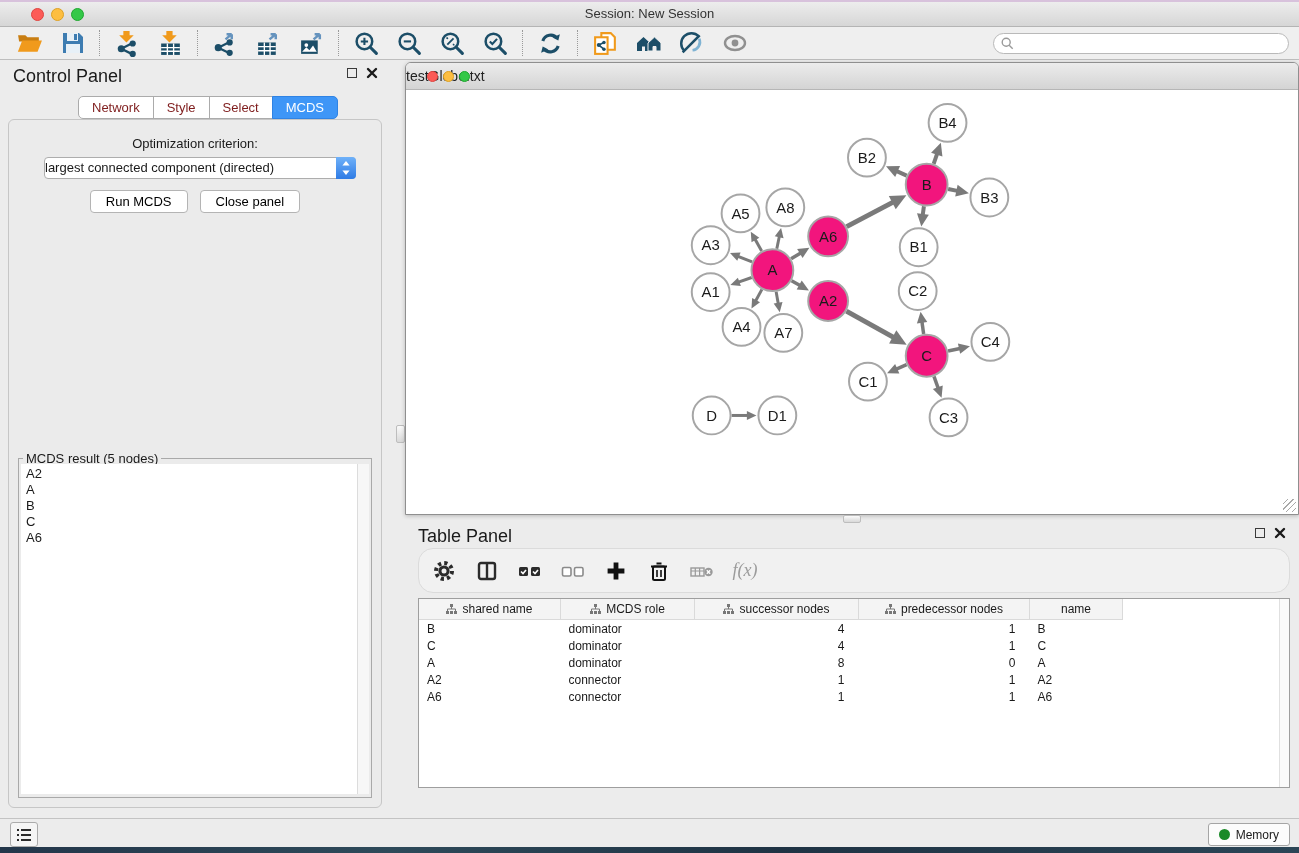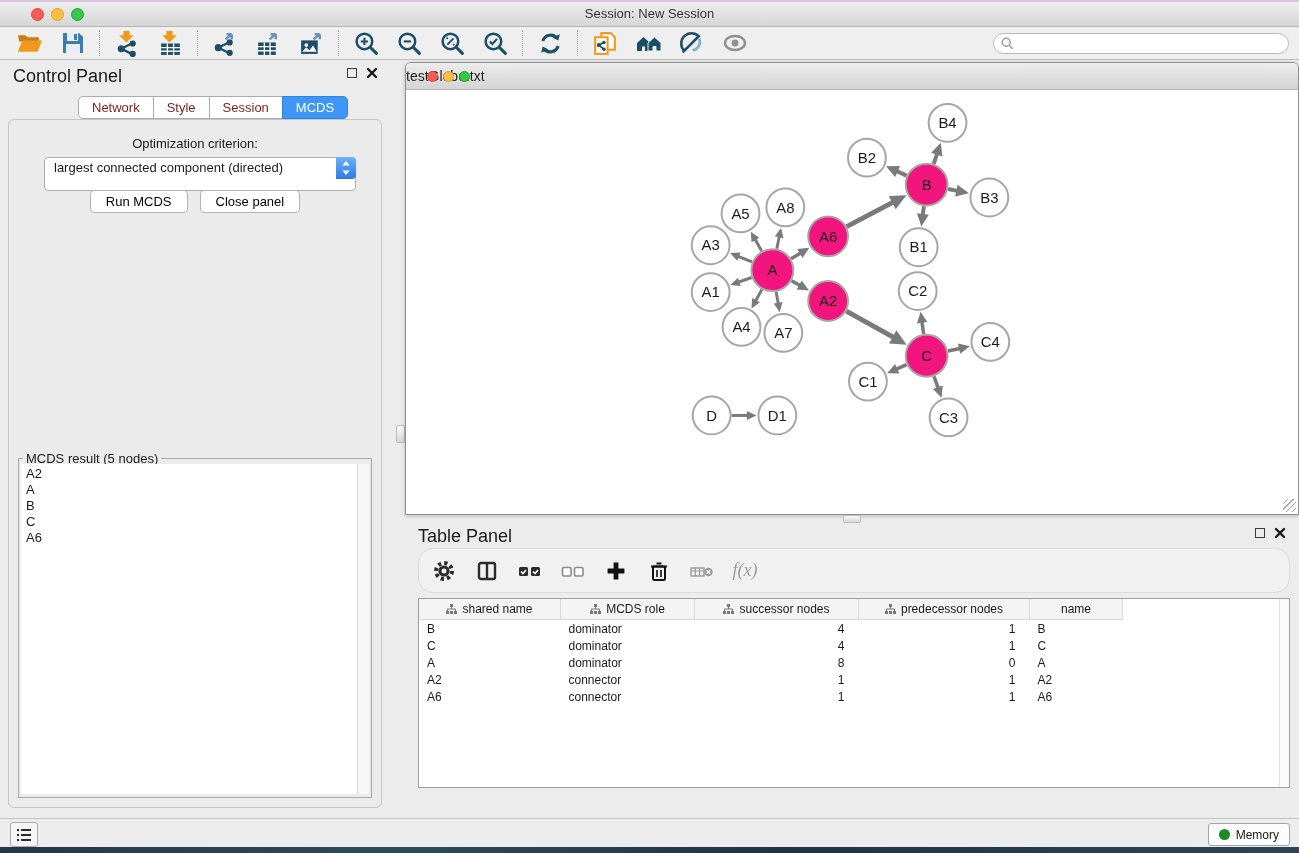--- a/index.html
+++ b/index.html
@@ -35,23 +35,23 @@
   .cp-float{right:33px;} .cp-close{right:12px;}
   .cp-tabs{position:absolute;left:78px;top:36px;display:flex;}
   .seg{font-size:13px;padding:2px 13px;background:#fff;border:1px solid #ABABAB;margin-left:-1px;
        height:17px;line-height:17px;color:#7f1d1d;}
   .seg-first{border-radius:5px 0 0 5px;margin-left:0;}
   .seg-last{border-radius:0 5px 5px 0;}
   .seg-active{background:#3E96F7;border-color:#2F83E4;color:#fff;}
   .cp-content{position:absolute;left:8px;right:8px;top:59px;bottom:10px;
        border:1px solid #C6C6C6;border-radius:6px;background:#EBEBEB;}
   .opt-label{text-align:center;margin-top:16px;font-size:13px;}
-  .combobox{position:absolute;left:35px;top:37px;width:312px;height:34px;background:#fff;
+  .combobox{position:absolute;left:35px;top:37px;width:312px;height:22px;background:#fff;
        border:1px solid #ADADAD;border-radius:4px;font-size:13px;line-height:20px;
-       padding-left:9px;box-sizing:border-box;}
+       box-sizing:border-box;}
   .combo-stepper{position:absolute;right:-1px;top:-1px;width:20px;height:22px;border-radius:0 4px 4px 0;
        background:linear-gradient(#6FB1F9,#2E7BE5);display:flex;align-items:center;justify-content:center;}
   .btn-row{position:absolute;top:70px;left:0;right:0;display:flex;justify-content:center;gap:12px;}
   .mac-btn{background:#FFF;border:1px solid #B4B4B4;border-radius:4px;font-size:13px;
        padding:2px 15px;height:23px;box-sizing:border-box;font-family:inherit;}
   .result-box{position:absolute;left:9px;right:9px;top:338px;bottom:9px;border:1px solid #A9A9A9;}
   .result-legend{position:absolute;top:-8px;left:4px;background:#EBEBEB;padding:0 3px;font-size:13px;}
   .result-list{position:absolute;left:2px;top:5px;bottom:3px;right:13px;background:#fff;
        font-size:13px;padding:2px 5px;overflow:hidden;}
   .result-item{line-height:16px;}
@@ -255,21 +255,21 @@
   <div class="panel-header">
     <span class="ph-title">Control Panel</span>
     <span class="ph-float cp-float"></span>
     <svg class="ph-close cp-close" viewBox="0 0 12 12">
       <path d="M2 2l8 8M10 2l-8 8" stroke="#1a1a1a" stroke-width="2.4" stroke-linecap="round"></path>
     </svg>
   </div>
   <div class="cp-tabs" id="cp-tabs">
       <div class="seg seg-first">Network</div>
       <div class="seg">Style</div>
-      <div class="seg">Session</div>
+      <div class="seg">Select</div>
       <div class="seg seg-active seg-last">MCDS</div>
     </div>
   <div class="cp-content">
     <div class="opt-label">Optimization criterion:</div>
     <div class="combobox">
       <span>largest connected component (directed)</span>
       <span class="combo-stepper">
         <svg width="12" height="16" viewBox="0 0 12 16">
             <path d="M6 1l3.6 4.6H2.4z" fill="#fff"></path>
             <path d="M6 15l-3.6-4.6h7.2z" fill="#fff"></path>

